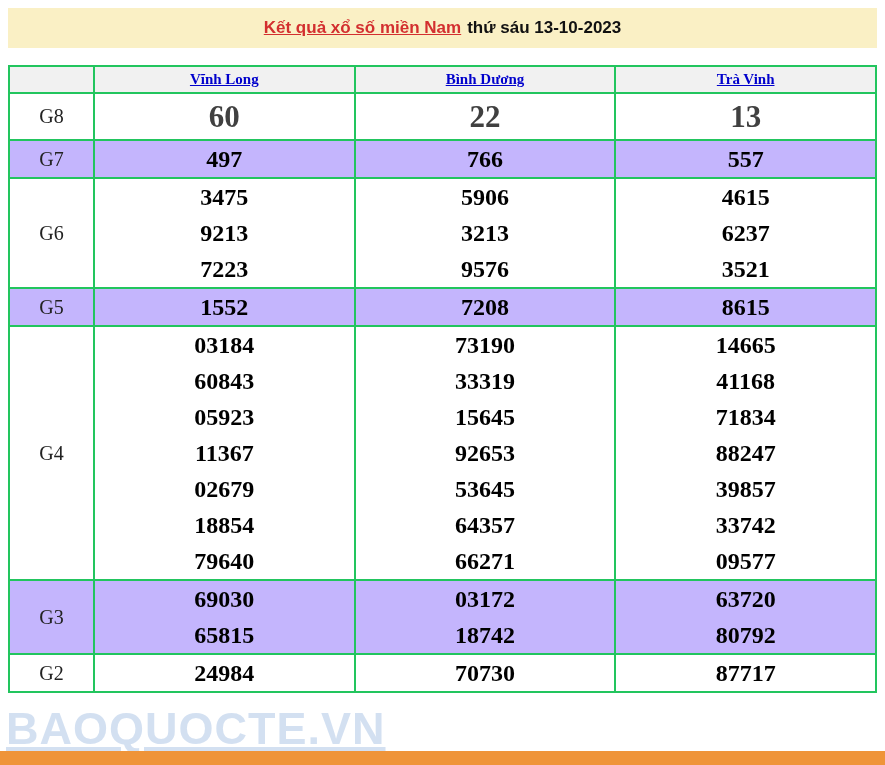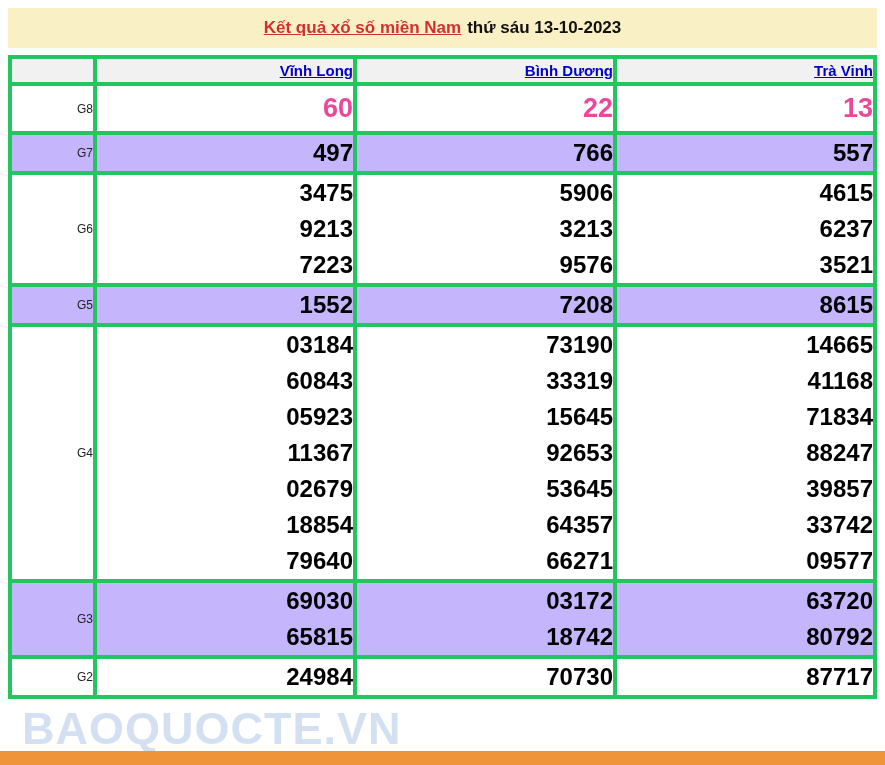--- a/index.html
+++ b/index.html
@@ -13,88 +13,90 @@
   .page { padding: 8px 8px 0 8px; }
 
   
   .title-bar {
     background: #faf0c5;
     height: 40px;
     line-height: 40px;
     text-align: center;
     font-size: 17px;
     font-weight: bold;
-    margin-bottom: 7px;
+    margin-bottom: 17px;
     white-space: nowrap;
   }
   .title-link {
     color: #d32f2f;
     text-decoration: underline;
     cursor: pointer;
   }
   .title-date { color: #111111; margin-left: 6px; }
 
   
   table.results {
     width: 100%;
     border-collapse: collapse;
     table-layout: fixed;
   }
   table.results th, table.results td {
-    border: 4px solid #22c55e;
-    text-align: right;
+    border: 2px solid #22c55e;
+    text-align: center;
     vertical-align: middle;
     padding: 0;
+    font-family: Liberation Serif, serif;
   }
   col.label-col { width: 85px; }
 
   thead th {
     background: #f1f1f1;
     height: 27px;
     font-size: 15px;
   }
   thead th a {
     color: #0000cc;
     font-weight: bold;
     text-decoration: underline;
     cursor: pointer;
   }
 
   tbody tr.alt td, tbody tr.alt th { background: #c4b5fd; }
   tbody tr td, tbody tr th { background: #ffffff; }
 
   th.prize-label {
     font-weight: normal;
-    font-size: 12px;
+    font-size: 20px;
     color: #222222;
   }
 
   .num {
     font-size: 24px;
     font-weight: bold;
     color: #000000;
     line-height: 36px;
   }
   tr.hl .num {
-    color: #ec4899;
-    font-size: 27px;
+    color: #404040;
+    font-size: 31px;
     line-height: 45px;
   }
 
   
   .watermark {
     position: absolute;
-    left: 22px;
+    left: 6px;
     bottom: 10px;
     font-size: 45px;
     font-weight: bold;
     letter-spacing: 1px;
     color: rgba(203, 219, 238, 0.85);
     pointer-events: none;
     white-space: nowrap;
+    text-decoration: underline;
   }
   .bottom-bar {
     position: absolute;
     left: 0; right: 0; bottom: 0;
     height: 14px;
     background: #ef9439;
   }
 </style>
 </head>
 <body>

